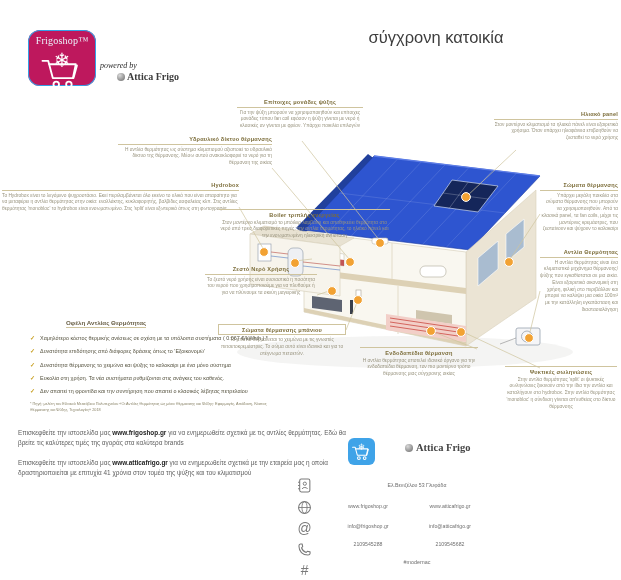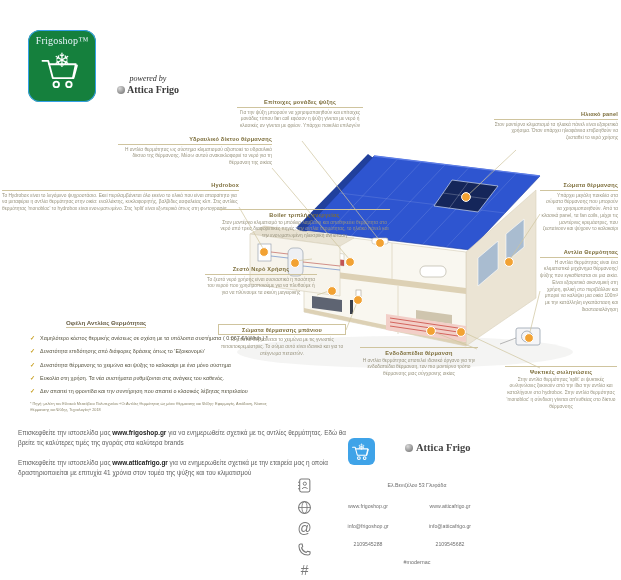--- a/index.html
+++ b/index.html
@@ -1,25 +1,25 @@
 <!DOCTYPE html>
 <html><head>
 <meta charset="utf-8">
 <style>
   html,body{margin:0;padding:0;background:#ffffff;}
   .canvas{position:relative;width:621px;height:580px;background:#fff;overflow:hidden;
           font-family:"Liberation Sans",sans-serif;}
   svg text{font-family:"Liberation Sans",sans-serif;}
 
   
-  .logo{position:absolute;left:28px;top:30px;width:68px;height:72px;border-radius:12px;
-        background:#15803d;box-shadow:0 0 0 1px #35a0e6 inset;}
+  .logo{position:absolute;left:28px;top:30px;width:68px;height:56px;border-radius:12px;
+        background:#be185d;box-shadow:0 0 0 1px #35a0e6 inset;}
   .logo-word{position:absolute;left:0;top:5px;width:68px;text-align:center;
              font-family:"Liberation Serif",serif;font-size:10px;color:#eaf4fb;letter-spacing:.2px;}
-  .powered{position:absolute;left:100px;top:74px;width:96px;text-align:center;}
+  .powered{position:absolute;left:100px;top:61px;width:96px;text-align:left;}
   .powered-by{font-family:"Liberation Serif",serif;font-style:italic;font-size:8px;color:#2b2b2b;}
   .attica{font-family:"Liberation Serif",serif;font-weight:bold;font-size:10px;color:#3c3c3c;
           display:flex;align-items:center;justify-content:center;gap:2px;margin-top:1px;}
   .globe-ball{width:8px;height:8px;border-radius:50%;
               background:radial-gradient(circle at 35% 30%,#d9d9d9,#8a8a8a 70%);display:inline-block;}
   .main-title{position:absolute;left:258px;top:26px;width:356px;text-align:center;
               font-size:16.5px;line-height:1.4;color:#3d3d3d;}
 
   
   .callout{position:absolute;}
@@ -165,20 +165,21 @@
     </svg>
   </div>
   <div class="powered">
     <div class="powered-by">powered by</div>
     <div class="attica">
       <span class="globe-ball"></span>
       <span>Attica Frigo</span>
     </div>
   </div>
   <div class="main-title">
+    <div>σύγχρονη κατοικία</div>
   </div>
 
   <div class="callout ta-c" style="left:237px;top:99px;width:126px;">
     <div class="c-title rule-b">Επίτοιχες μονάδες ψύξης</div>
     <div class="c-body">Για την ψύξη μπορούν να χρησιμοποιηθούν και επίτοιχες μονάδες τύπου fan coil εφόσον η ψύξη γίνεται με νερό ή κλασικές αν γίνεται με φρέον. Υπάρχει ποικιλία επιλογών</div>
   </div>
 
   <div class="callout ta-r" style="left:118px;top:136px;width:154px;">
     <div class="c-title rule-b">Υδραυλικό δίκτυο θέρμανσης</div>
     <div class="c-body">Η αντλία θερμότητας ως σύστημα κλιματισμού αξιοποιεί το υδραυλικό δίκτυο της θέρμανσης. Μέσω αυτού ανακυκλοφορεί το νερό για τη θέρμανση της οικίας</div>

